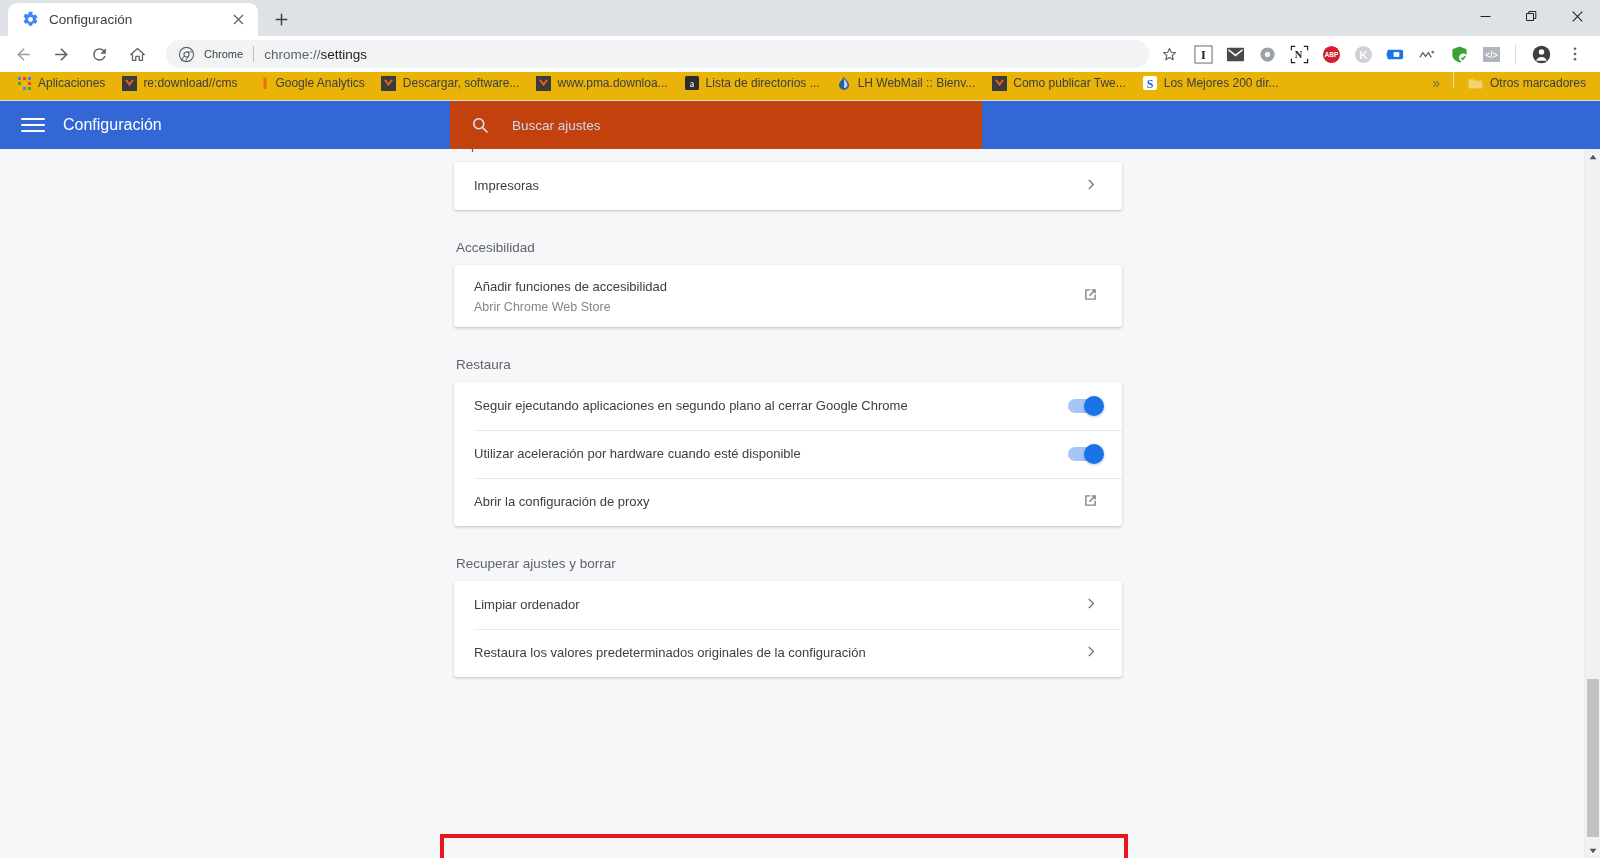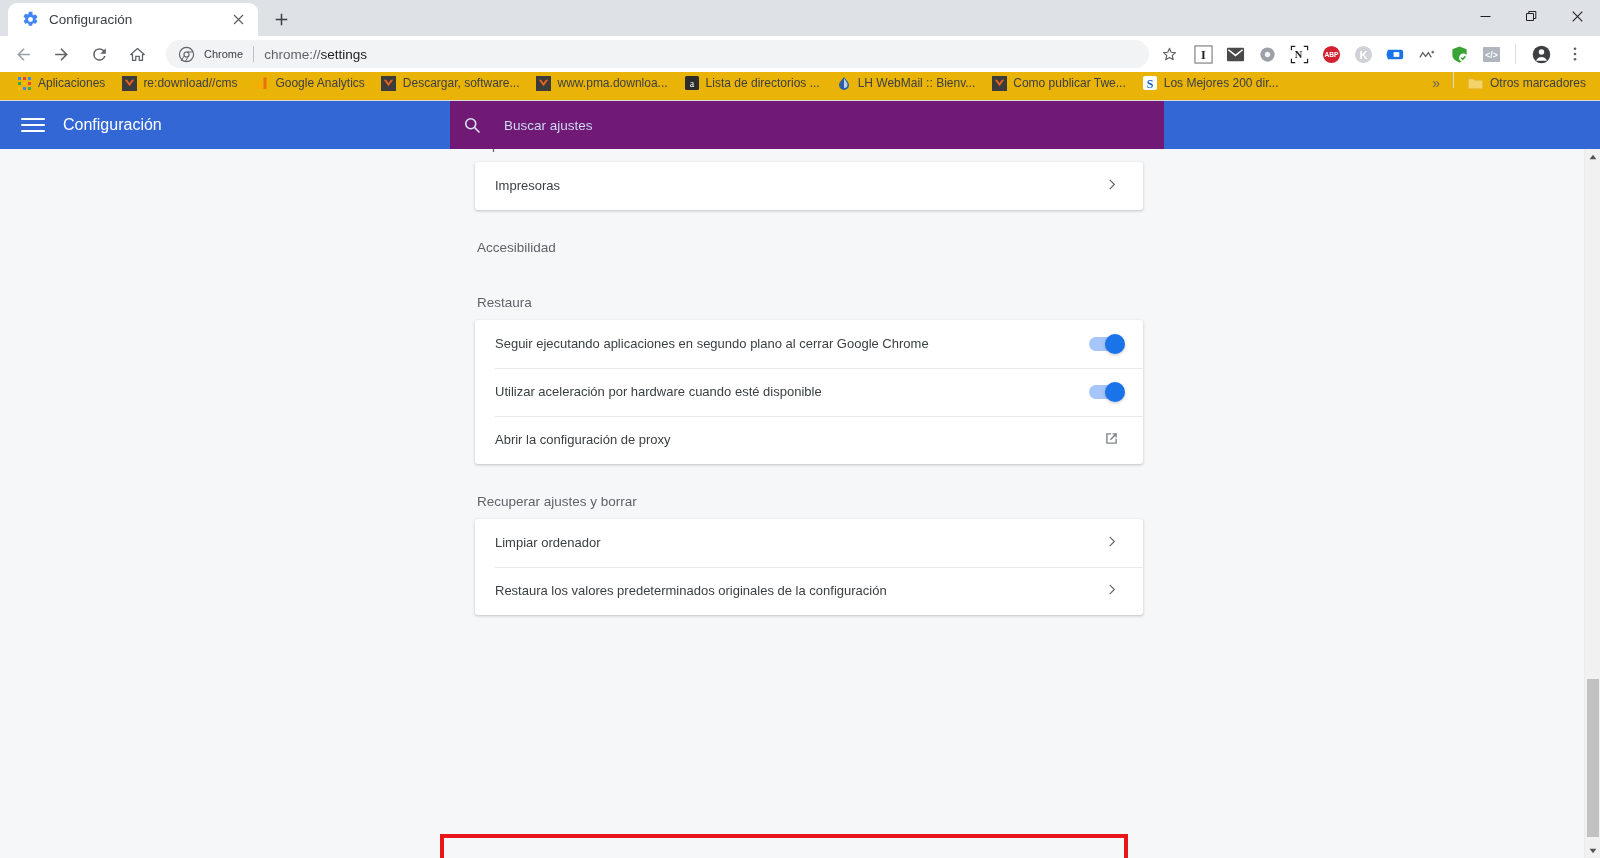--- a/index.html
+++ b/index.html
@@ -154,38 +154,38 @@
     background: #3367d6;
   }
   .hamburger {
     width: 24px; height: 24px; margin-left: 21px; margin-right: 18px;
     display:flex; flex-direction: column; justify-content: center; gap: 4px;
   }
   .hamburger i { display:block; height:2px; background:#fff; border-radius:1px; }
   .hdr-title { color:#fff; font-size: 16px; }
   .search-box {
     position: absolute; left: 450px; top: 0;
-    width: 714px; height: 48px;
-    background: #701a75;
+    width: 532px; height: 48px;
+    background: #c2410c;
     display: flex; align-items: center;
-    padding-left: 12px;
+    padding-left: 20px;
   }
   .search-icon { width: 20px; height: 20px; margin-right: 22px; color:#dbe3f7;}
   .search-ph { color: #cdd9f5; font-size: 13.5px; }
 
   
   .body-area {
     position: relative;
     height: 710px;
     background: #f6f7f9;
     overflow: hidden;
   }
   .content {
     position: absolute;
-    left: 475px;
+    left: 454px;
     top: 0;
     width: 668px;
   }
   .sec-title {
     font-size: 13.5px;
     color: #5f6368;
     padding: 0 0 10px 2px;
   }
   .card {
     background: #ffffff;
@@ -556,20 +556,34 @@
             </svg>
           </span>
         </div>
       </div>
     </div>
 
     <div class="gap-lg"></div>
 
     <div>
       <div class="sec-title">Accesibilidad</div>
+      <div class="card">
+        <div class="row" style="min-height:62px;">
+          <div class="row-text">
+            <div class="row-label">Añadir funciones de accesibilidad</div>
+            <div class="row-sub">Abrir Chrome Web Store</div>
+          </div>
+          <span class="ext-link">
+            <svg width="17" height="17" viewBox="0 0 24 24">
+              <path d="M4.5 4.5 h7 v2 h-5 v11 h11 v-5 h2 v7 h-15 z" fill="currentColor"></path>
+              <path d="M13.5 4.5 h6 v6 h-2 V8 l-6.3 6.3 -1.4 -1.4 L16 6.5 h-2.5 z" fill="currentColor"></path>
+            </svg>
+          </span>
+        </div>
+      </div>
     </div>
 
     <div class="gap-lg"></div>
 
     <div>
       <div class="sec-title">Restaura</div>
       <div class="card">
         <div class="row">
           <div class="row-text">
             <div class="row-label">Seguir ejecutando aplicaciones en segundo plano al cerrar Google Chrome</div>

